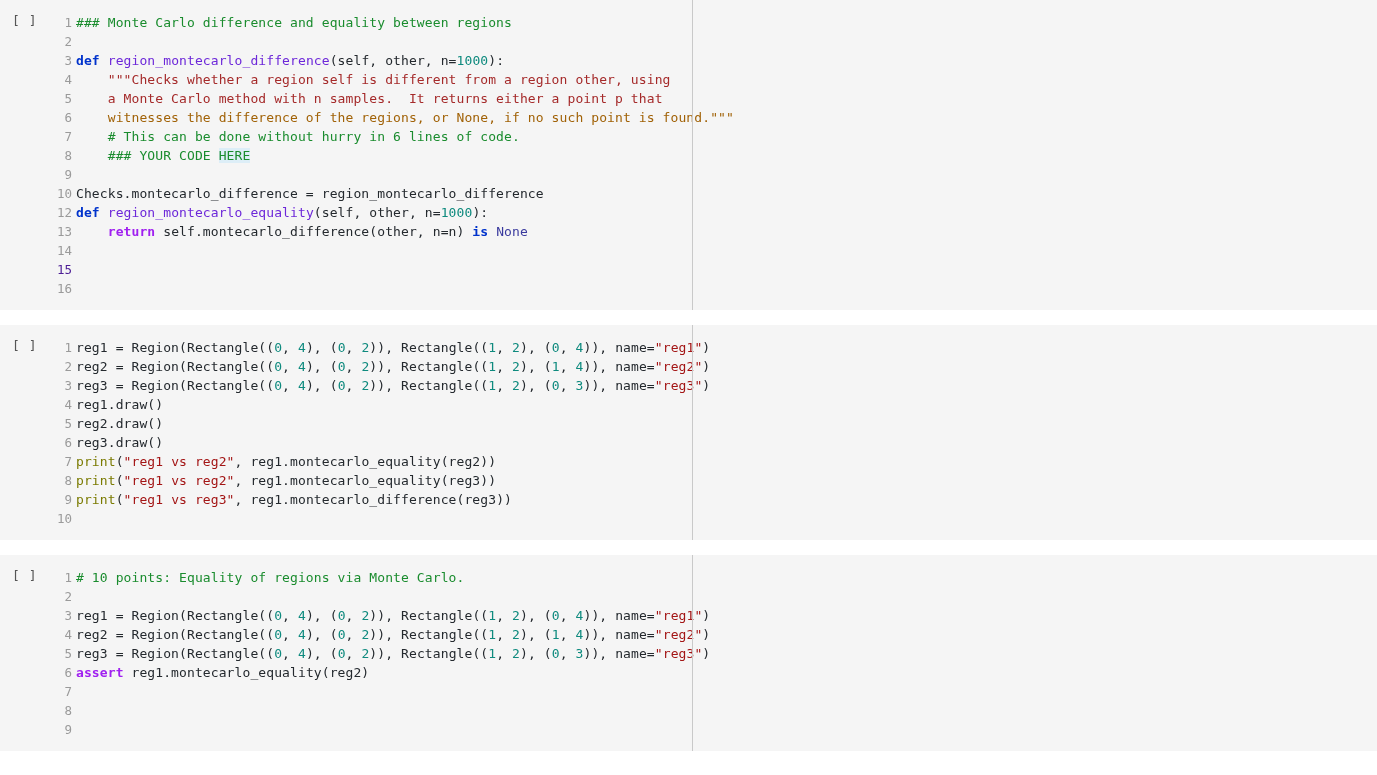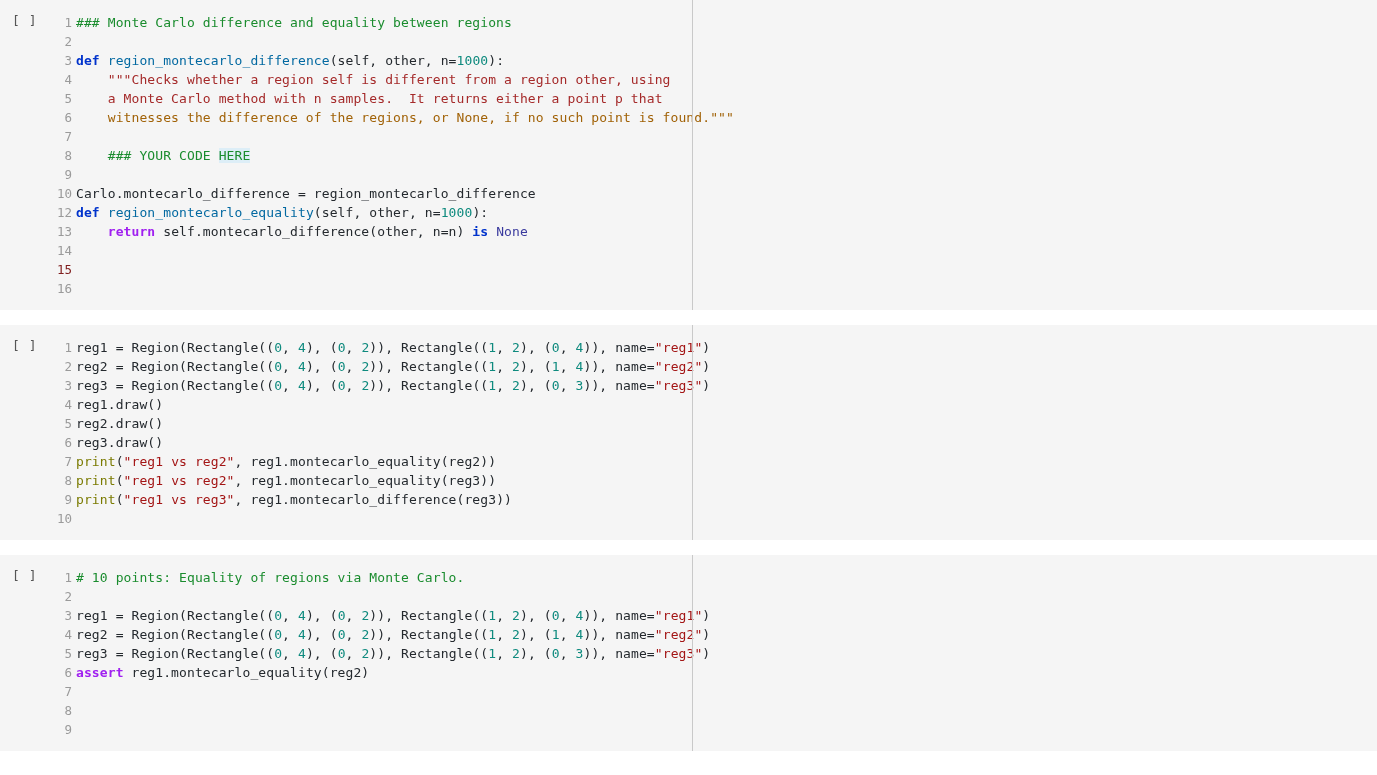--- a/index.html
+++ b/index.html
@@ -93,21 +93,21 @@
     color: #24292e;
     letter-spacing: 0.1px;
   }
 
   
   .t-plain    { color: #24292e; }
   .t-comment  { color: #1a8c2e; margin-top: 36px; }
   .t-kw2      { color: #a020f0; font-weight: bold; }
   .t-op-kw    { color: #0033cc; font-weight: bold; }
   .t-def      { color: #0033cc; font-weight: bold; }
-  .t-fname    { color: #0369a1; }
+  .t-fname    { color: #6d28d9; }
   .t-string   { color: #a31515; }
   .t-doc      { color: #a52a2a; }
   .t-number   { color: #0e8a7e; }
   .t-builtin  { color: #7a7a00; }
   .t-const    { color: #3a3a9e; font-weight: normal; }
   .t-param    { color: #24292e; }
   .t-hl       { background: #ddeef7; }
 </style>
 </head>
 <body style="background: rgb(255, 255, 255);">
@@ -116,28 +116,28 @@
     <div class="cell" style="background: rgb(245, 245, 245);">
       <div class="prompt">[ ]</div>
       <div class="editor">
         <div class="ruler" style="background: rgb(201, 201, 201);"></div>
         <div class="code-line"><span class="ln" style="color: rgb(154, 154, 154);">1</span><span class="src"><span class="t-comment" style="color: rgb(26, 140, 46);">### Monte Carlo difference and equality between regions</span></span></div>
         <div class="code-line"><span class="ln" style="color: rgb(154, 154, 154);">2</span><span class="src"></span></div>
         <div class="code-line"><span class="ln" style="color: rgb(154, 154, 154);">3</span><span class="src"><span class="t-def" style="color: rgb(0, 51, 204);">def </span><span class="t-fname">region_montecarlo_difference</span><span class="t-plain">(</span><span class="t-param">self</span><span class="t-plain">, </span><span class="t-param">other</span><span class="t-plain">, n=</span><span class="t-number" style="color: rgb(14, 138, 126);">1000</span><span class="t-plain">):</span></span></div>
         <div class="code-line"><span class="ln" style="color: rgb(154, 154, 154);">4</span><span class="src"><span class="t-doc" style="color: rgb(165, 42, 42);">    """Checks whether a region self is different from a region other, using</span></span></div>
         <div class="code-line"><span class="ln" style="color: rgb(154, 154, 154);">5</span><span class="src"><span class="t-doc" style="color: rgb(165, 42, 42);">    a Monte Carlo method with n samples.  It returns either a point p that</span></span></div>
         <div class="code-line"><span class="ln" style="color: rgb(154, 154, 154);">6</span><span class="src"><span class="t-doc" style="color: #a16207;">    witnesses the difference of the regions, or None, if no such point is found."""</span></span></div>
-        <div class="code-line"><span class="ln" style="color: rgb(154, 154, 154);">7</span></div>
+        <div class="code-line"><span class="ln" style="color: rgb(154, 154, 154);">7</span><span class="src"><span class="t-comment" style="color: rgb(26, 140, 46);">    # This can be done without hurry in 6 lines of code.</span></span></div>
         <div class="code-line"><span class="ln" style="color: rgb(154, 154, 154);">8</span><span class="src"><span class="t-comment" style="color: rgb(26, 140, 46);">    ### YOUR CODE </span><span class="t-comment t-hl" style="color: rgb(26, 140, 46); background: rgb(221, 238, 247);">HERE</span></span></div>
         <div class="code-line"><span class="ln" style="color: rgb(154, 154, 154);">9</span><span class="src"></span></div>
-        <div class="code-line"><span class="ln" style="color: rgb(154, 154, 154);">10</span><span class="src"><span class="t-plain">Carlo.montecarlo_difference = region_montecarlo_difference</span></span></div>
+        <div class="code-line"><span class="ln" style="color: rgb(154, 154, 154);">10</span><span class="src"><span class="t-plain">Checks.montecarlo_difference = region_montecarlo_difference</span></span></div>
         <div class="code-line"><span class="ln" style="color: rgb(154, 154, 154);">12</span><span class="src"><span class="t-def" style="color: rgb(0, 51, 204);">def </span><span class="t-fname">region_montecarlo_equality</span><span class="t-plain">(</span><span class="t-param">self</span><span class="t-plain">, </span><span class="t-param">other</span><span class="t-plain">, n=</span><span class="t-number" style="color: rgb(14, 138, 126);">1000</span><span class="t-plain">):</span></span></div>
         <div class="code-line"><span class="ln" style="color: rgb(154, 154, 154);">13</span><span class="src"><span class="t-plain">    </span><span class="t-kw2" style="color: rgb(160, 32, 240);">return</span><span class="t-plain"> self.montecarlo_difference(other, n=n) </span><span class="t-op-kw" style="color: rgb(0, 51, 204);">is</span><span class="t-plain"> </span><span class="t-const" style="color: rgb(58, 58, 158);">None</span></span></div>
         <div class="code-line"><span class="ln" style="color: rgb(154, 154, 154);">14</span><span class="src"></span></div>
-        <div class="code-line"><span class="ln" style="color: #7f1d1d;">15</span></div>
+        <div class="code-line"><span class="ln" style="color: #4c1d95;">15</span></div>
         <div class="code-line"><span class="ln" style="color: rgb(154, 154, 154);">16</span><span class="src"></span></div>
       </div>
     </div>
     <div class="cell-gap" style="height: 15px; background: rgb(255, 255, 255);"></div>
     <div class="cell" style="background: rgb(245, 245, 245);">
       <div class="prompt">[ ]</div>
       <div class="editor">
         <div class="ruler" style="background: rgb(201, 201, 201);"></div>
         <div class="code-line"><span class="ln" style="color: rgb(154, 154, 154);">1</span><span class="src"><span class="t-plain">reg1 = Region(Rectangle((</span><span class="t-number" style="color: rgb(14, 138, 126);">0</span><span class="t-plain">, </span><span class="t-number" style="color: rgb(14, 138, 126);">4</span><span class="t-plain">), (</span><span class="t-number" style="color: rgb(14, 138, 126);">0</span><span class="t-plain">, </span><span class="t-number" style="color: rgb(14, 138, 126);">2</span><span class="t-plain">)), Rectangle((</span><span class="t-number" style="color: rgb(14, 138, 126);">1</span><span class="t-plain">, </span><span class="t-number" style="color: rgb(14, 138, 126);">2</span><span class="t-plain">), (</span><span class="t-number" style="color: rgb(14, 138, 126);">0</span><span class="t-plain">, </span><span class="t-number" style="color: rgb(14, 138, 126);">4</span><span class="t-plain">)), name=</span><span class="t-string" style="color: rgb(163, 21, 21);">"reg1"</span><span class="t-plain">)</span></span></div>
         <div class="code-line"><span class="ln" style="color: rgb(154, 154, 154);">2</span><span class="src"><span class="t-plain">reg2 = Region(Rectangle((</span><span class="t-number" style="color: rgb(14, 138, 126);">0</span><span class="t-plain">, </span><span class="t-number" style="color: rgb(14, 138, 126);">4</span><span class="t-plain">), (</span><span class="t-number" style="color: rgb(14, 138, 126);">0</span><span class="t-plain">, </span><span class="t-number" style="color: rgb(14, 138, 126);">2</span><span class="t-plain">)), Rectangle((</span><span class="t-number" style="color: rgb(14, 138, 126);">1</span><span class="t-plain">, </span><span class="t-number" style="color: rgb(14, 138, 126);">2</span><span class="t-plain">), (</span><span class="t-number" style="color: rgb(14, 138, 126);">1</span><span class="t-plain">, </span><span class="t-number" style="color: rgb(14, 138, 126);">4</span><span class="t-plain">)), name=</span><span class="t-string" style="color: rgb(163, 21, 21);">"reg2"</span><span class="t-plain">)</span></span></div>

